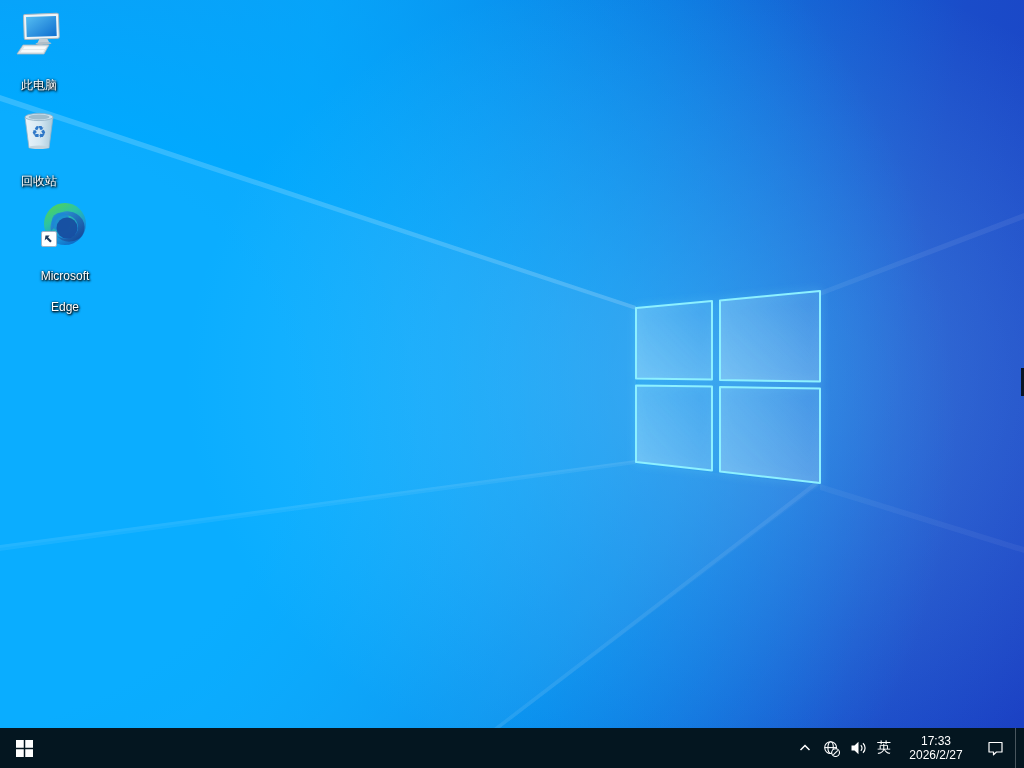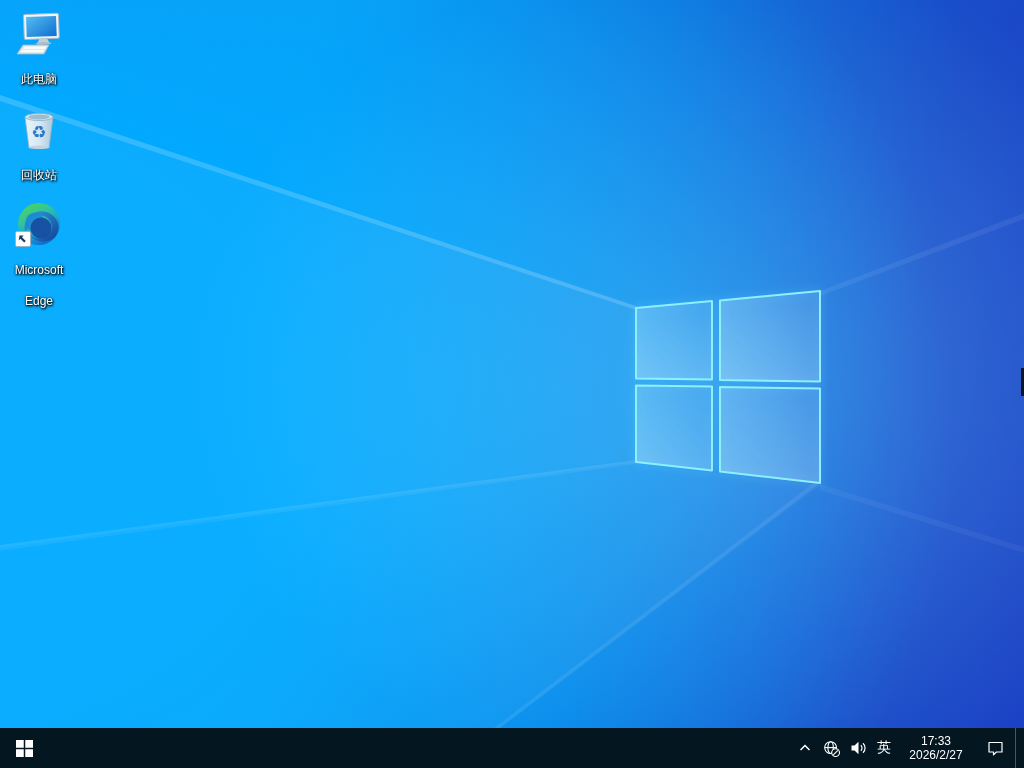--- a/index.html
+++ b/index.html
@@ -13,21 +13,21 @@
       radial-gradient(ellipse 1500px 1150px at -12% 58%, #00aaff 28%, rgba(0,170,255,0) 72%),
       linear-gradient(100deg,#1f8de9 0%,#0f9bf2 28%,#0d74dd 58%,#1a4cc9 84%,#1b41c4 100%);
   }
   .beams{position:absolute;left:0;top:0;}
   .winlogo{position:absolute;left:0;top:0;filter:drop-shadow(0 0 5px rgba(130,238,255,.40));}
 
   
   .desktop-icon{position:absolute;left:1px;width:76px;display:flex;flex-direction:column;
     align-items:center;cursor:default;}
   .desktop-icon .glyph{width:48px;height:48px;position:relative;}
-  .icon-label{margin-top:14px;font-size:12px;line-height:15px;color:#fff;text-align:center;
+  .icon-label{margin-top:20px;font-size:12px;line-height:15px;color:#fff;text-align:center;
     text-shadow:1px 1px 2px #000,0 1px 3px rgba(0,0,0,.85),0 0 2px rgba(0,0,0,.6);}
   .edge-badge{position:absolute;left:0px;bottom:2px;width:14px;height:14px;background:#fff;
     border:1px solid #9fb3c8;border-radius:2px;display:flex;align-items:center;justify-content:center;}
 
   
   .taskbar{position:absolute;left:0;bottom:0;width:1024px;height:40px;background:#041620;
     display:flex;align-items:stretch;color:#fff;}
   .tb-btn{display:flex;align-items:center;justify-content:center;height:40px;}
   .start-button{width:48px;}
   .tb-spacer{flex:1;}
@@ -114,21 +114,21 @@
           <polygon points="10,11 38,11 34,42 14,42" fill="url(#bin)" stroke="#93b3c6" stroke-width="0.8"></polygon>
           <ellipse cx="24" cy="11" rx="14" ry="3.6" fill="#cde2ee" stroke="#8fb0c4" stroke-width="0.8"></ellipse>
           <ellipse cx="24" cy="11" rx="10.5" ry="2.4" fill="#9dbccd"></ellipse>
           <ellipse cx="24" cy="41.2" rx="10" ry="1.8" fill="#c2d4de"></ellipse>
           <text x="24" y="32" font-size="17" text-anchor="middle" fill="#2e78c8" font-family="DejaVu Sans, sans-serif">♻</text>
         </svg>
       </div>
       <div class="icon-label">回收站</div>
     </div>
 
-    <div class="desktop-icon" style="top:201px;">
+    <div class="desktop-icon" style="top:201px;padding-left:26px;">
       <div class="glyph">
         <svg width="48" height="48" viewBox="0 0 48 48">
           <defs>
             <linearGradient id="eg1" x1="0.2" y1="0" x2="0.75" y2="1">
               <stop offset="0" stop-color="#51d455"></stop>
               <stop offset="0.35" stop-color="#2cc3a4"></stop>
               <stop offset="0.7" stop-color="#1a93d9"></stop>
               <stop offset="1" stop-color="#0c63c4"></stop>
             </linearGradient>
             <linearGradient id="eg2" x1="0" y1="0" x2="1" y2="1">

